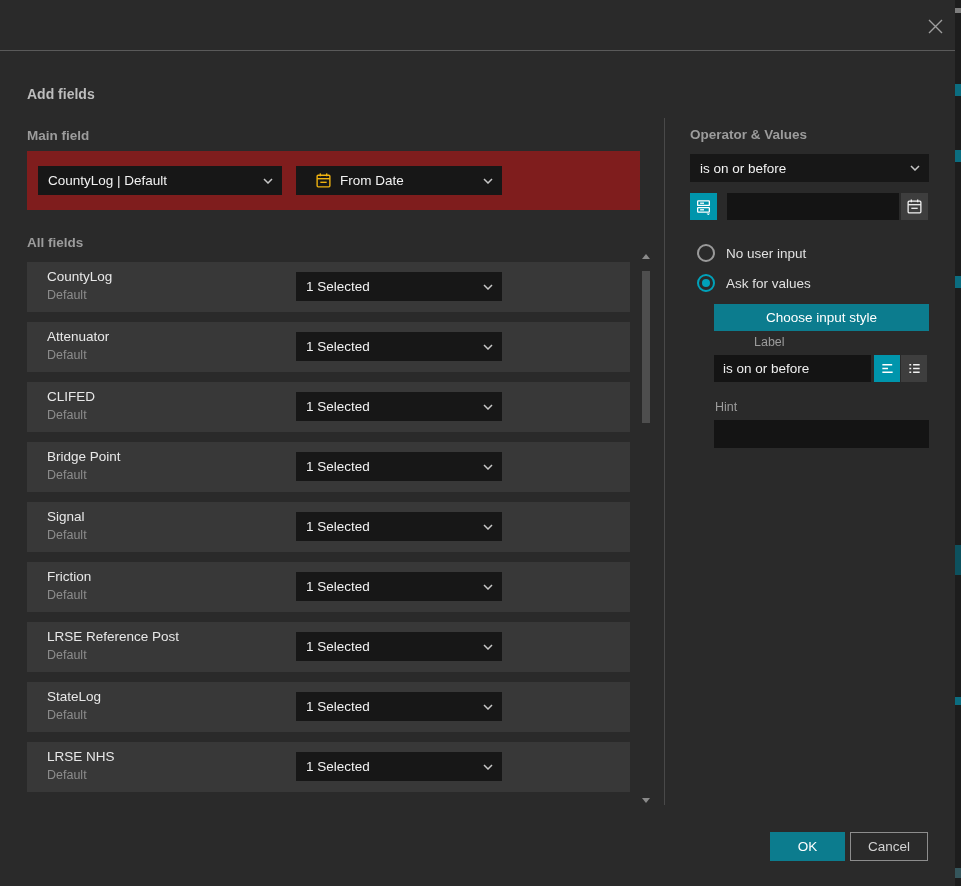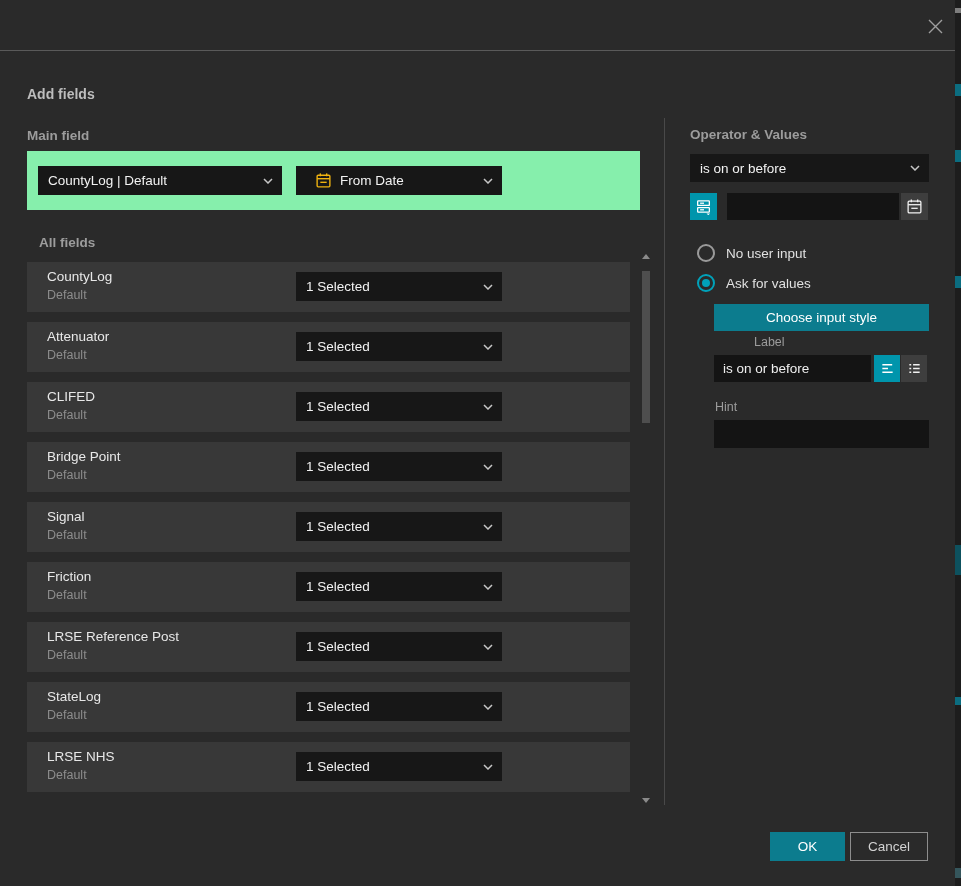--- a/index.html
+++ b/index.html
@@ -13,37 +13,37 @@
   }
 
   
   .titlebar { position:absolute; top:0; left:0; width:961px; height:51px; border-bottom:1px solid #5a5a5a; }
   .title { position:absolute; left:15px; top:16px; font-size:15.5px; font-weight:bold; color:#dadada; letter-spacing:.2px; }
   .close-btn { position:absolute; right:12px; top:12px; width:28px; height:28px; display:flex; align-items:center; justify-content:center; cursor:pointer; }
 
   
   .h-add  { position:absolute; left:27px; top:86px;  font-size:14px;   font-weight:bold; color:#bdbdbd; }
   .h-main { position:absolute; left:27px; top:128px; font-size:13.5px; font-weight:bold; color:#9c9c9c; }
-  .h-all  { position:absolute; left:27px; top:235px; font-size:13.5px; font-weight:bold; color:#9c9c9c;margin-left:12px; }
+  .h-all  { position:absolute; left:27px; top:235px; font-size:13.5px; font-weight:bold; color:#9c9c9c; }
   .h-op   { position:absolute; left:690px; top:127px; font-size:13.5px; font-weight:bold; color:#9c9c9c; }
 
   
   .select {
     background:#171717; color:#f2f2f2; font-size:13.5px;
     display:flex; align-items:center; height:29px;
     padding:0 26px 0 10px; position:relative; cursor:pointer; white-space:nowrap; overflow:hidden;
   }
   .select .chev { position:absolute; right:9px; top:50%; transform:translateY(-50%); display:flex; }
   .txtinput {
     background:#141414; border:none; outline:none; color:#efefef;
     font-size:13.5px; font-family:"Liberation Sans", sans-serif; padding:0 9px;
   }
 
   
-  .main-panel { position:absolute; left:27px; top:151px; width:613px; height:59px; background:#86efac; }
+  .main-panel { position:absolute; left:27px; top:151px; width:613px; height:59px; background:#7f1d1d; }
   .sel-source    { position:absolute; left:11px;  top:15px; width:244px; }
   .sel-datefield { position:absolute; left:269px; top:15px; width:206px;padding-left:19px; }
   .sel-datefield .cal { margin-right:8px; display:flex; }
 
   
   .list { position:absolute; left:27px; top:262px; width:603px; }
   .row  { height:50px; background:#383838; margin-bottom:10px; position:relative;padding-left:48px; }
   .row .name { position:absolute; left:20px; top:7px;  font-size:13.5px; color:#e8e8e8; }
   .row .sub  { position:absolute; left:20px; top:26px; font-size:12.5px; color:#8d8d8d; }
   .row .select { position:absolute; left:269px; top:10px; width:206px;text-align:right; }

